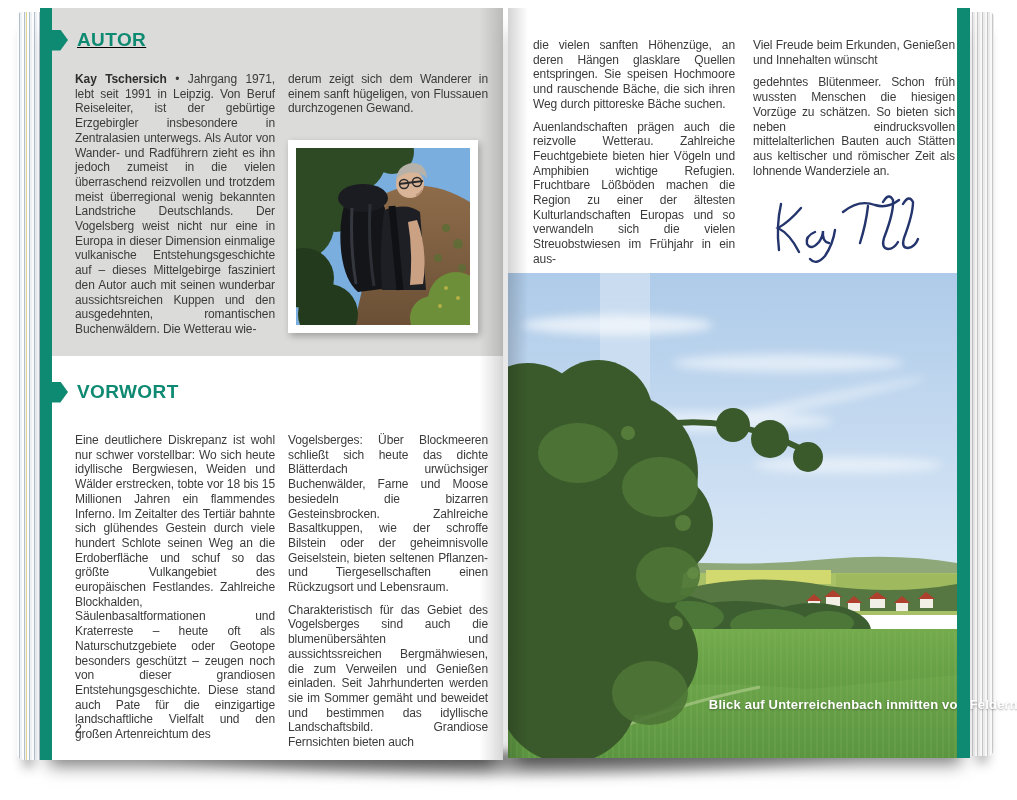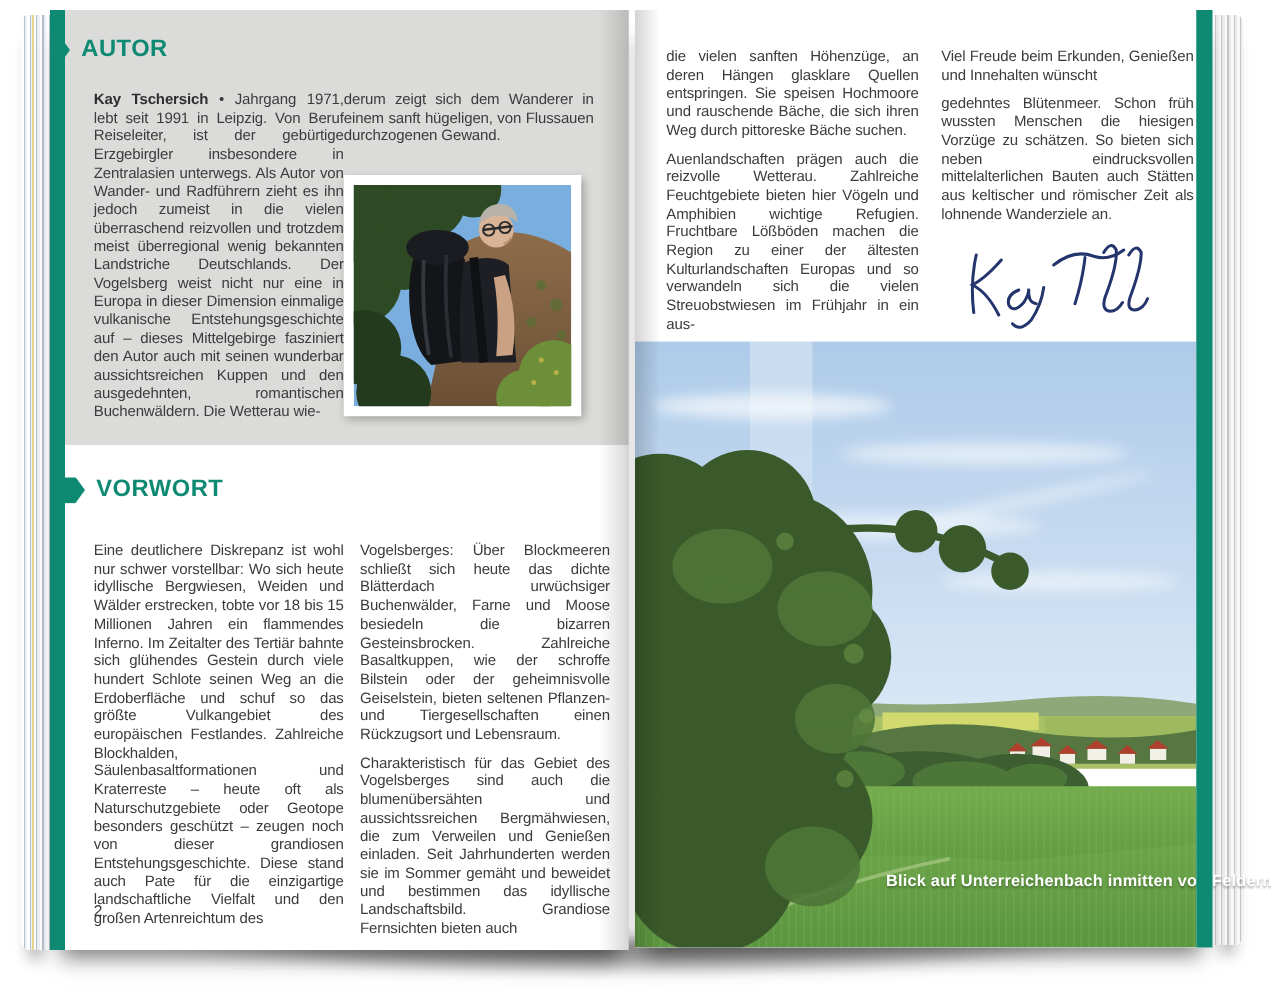--- a/index.html
+++ b/index.html
@@ -43,29 +43,29 @@
   .band{position:absolute;top:0;bottom:0;width:13px;background:#0e8a72;z-index:4;}
   .band.left{left:0;width:12px;}
   .band.right{right:0;}
   
   .autor-panel{position:absolute;left:12px;right:0;top:0;height:348px;background:#dbdbd9;}
   .section-head{position:absolute;display:flex;align-items:center;z-index:3;}
   .section-head .flag{width:16px;height:21px;background:#0e8a72;
     clip-path:polygon(0 0,52% 0,100% 50%,52% 100%,0 100%);}
   .section-head h2{margin:0 0 0 9px;font-size:19px;font-weight:700;
     color:#0e8a72;letter-spacing:.4px;}
-  .head-autor{left:0;top:21px;}
+  .head-autor{left:12px;top:21px;text-decoration:underline;}
   .head-vorwort{left:12px;top:373px;}
   
   .cols{position:absolute;display:flex;z-index:3;}
   .cols .col{display:block;}
   p.body{margin:0;font-size:12px;line-height:14.7px;text-align:justify;
     color:#3b3b3b;letter-spacing:-.1px;}
   p.body + p.body{margin-top:8px;}
-  .autor-cols{left:35px;top:64px;}
+  .autor-cols{left:35px;top:64px;gap:13px;}
   .autor-cols .col{width:200px;}
   .vorwort-cols{left:35px;top:425px;gap:13px;}
   .vorwort-cols .col{width:200px;}
   .author-name{font-weight:700;color:#2e2e2e;}
   .pagenum{position:absolute;left:35px;top:714px;font-size:12.5px;color:#3b3b3b;z-index:3;}
   
   .photo-frame{margin-top:24px;width:174px;height:177px;background:#fff;padding:8px;
     box-shadow:2px 3px 7px rgba(0,0,0,.28);}
   .photo-frame svg{display:block;}
   

